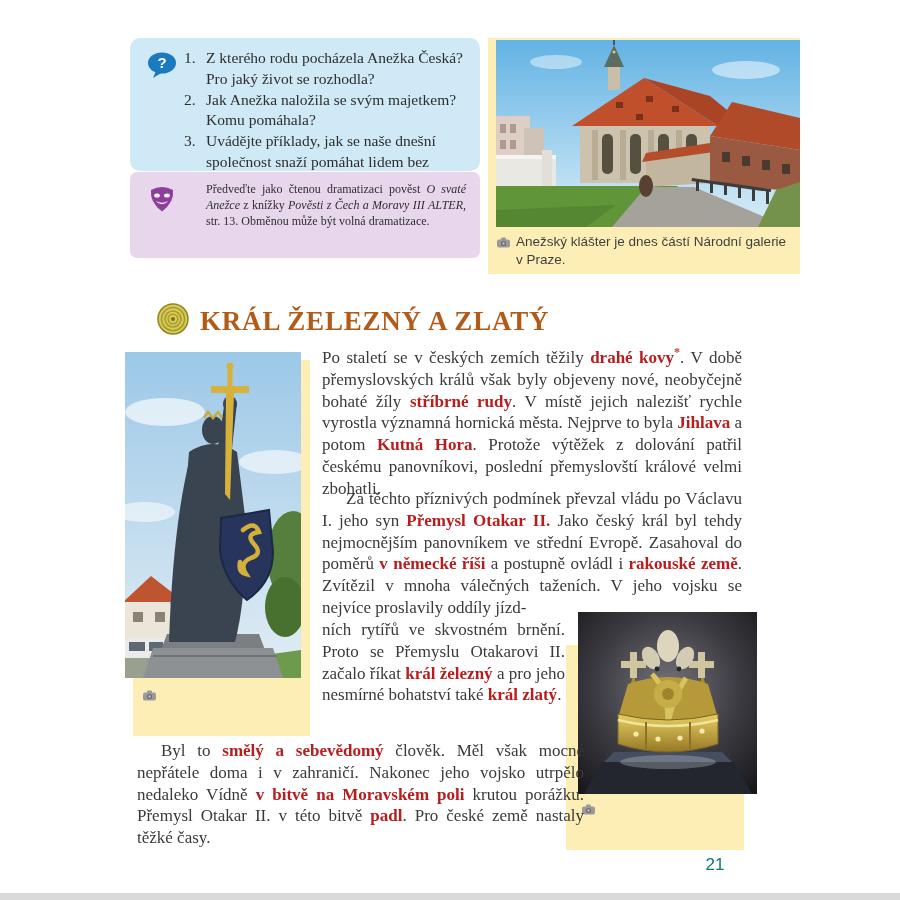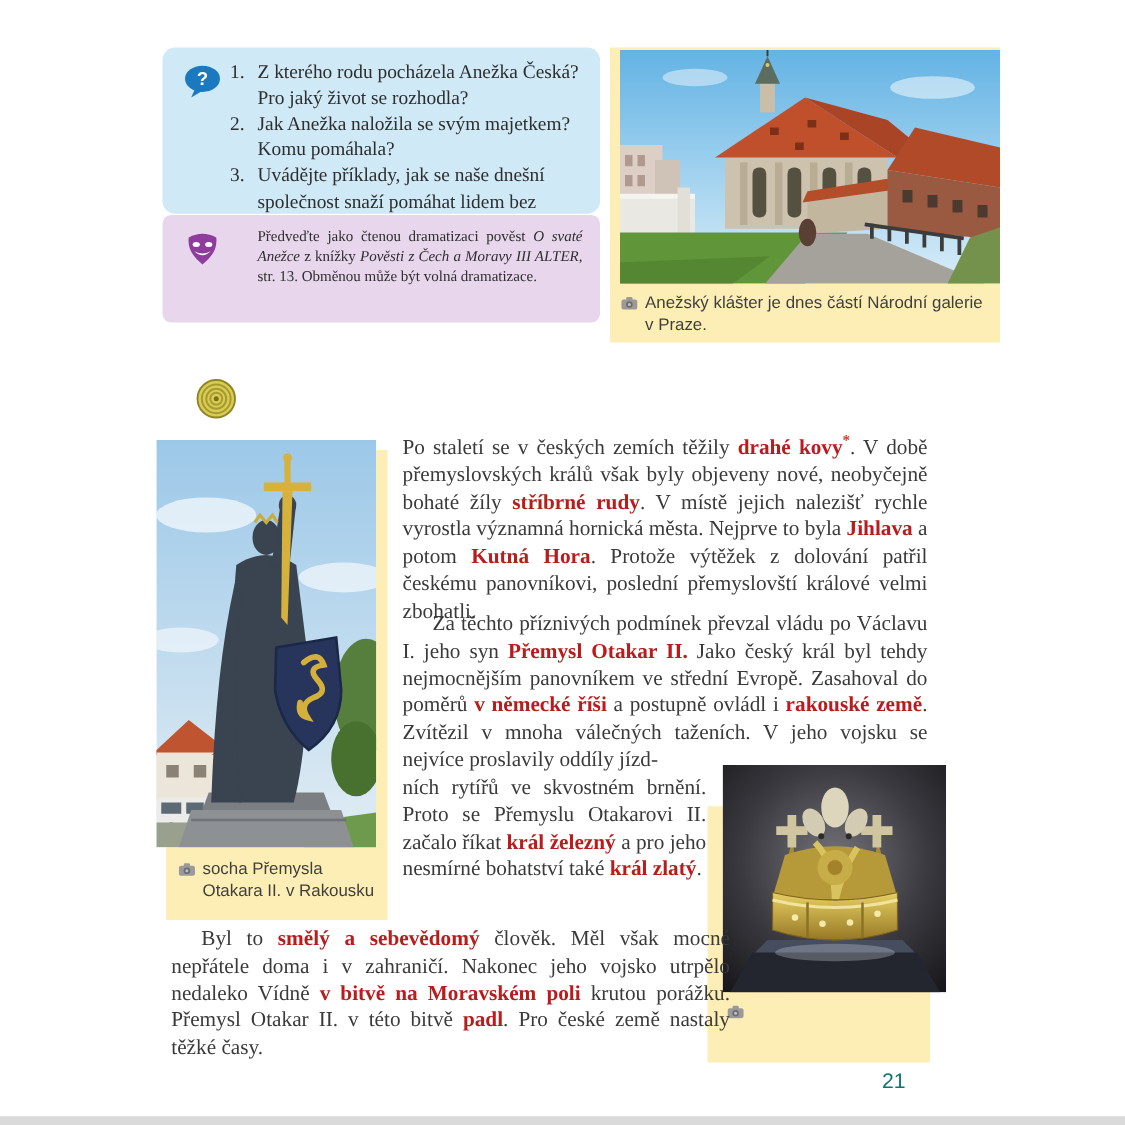--- a/index.html
+++ b/index.html
@@ -188,20 +188,21 @@
 <div class="heading">
   <span>
     <svg width="34" height="34" viewBox="0 0 34 34">
       <circle cx="17" cy="17" r="15" fill="#d9cb54" stroke="#8f8426" stroke-width="1.5"></circle>
       <circle cx="17" cy="17" r="11.5" fill="none" stroke="#a69b30" stroke-width="1.6"></circle>
       <circle cx="17" cy="17" r="8" fill="none" stroke="#a69b30" stroke-width="1.6"></circle>
       <circle cx="17" cy="17" r="4.8" fill="none" stroke="#a69b30" stroke-width="1.6"></circle>
       <circle cx="17" cy="17" r="2" fill="#7a6f1e"></circle>
     </svg>
   </span>
+  <span class="heading-title">KRÁL ŽELEZNÝ A ZLATÝ</span>
 </div>
 
 <div class="photo-card card-statue"></div>
 <div class="photo photo-statue">
   <svg width="176" height="326" viewBox="0 0 176 326">
     <defs>
       <linearGradient id="skyS" x1="0" y1="0" x2="0" y2="1">
         <stop offset="0" stop-color="#9cc8e8"></stop>
           <stop offset="1" stop-color="#e2edf4"></stop>
       </linearGradient>
@@ -256,21 +257,20 @@
 </div>
 <div class="caption caption-statue">
   <span class="cam">
     <svg width="13" height="11" viewBox="0 0 13 11">
       <rect x="0" y="2.5" width="13" height="8" rx="2" fill="#9a9a9a"></rect>
       <rect x="4" y="0.5" width="5" height="3" rx="1" fill="#9a9a9a"></rect>
       <circle cx="6.5" cy="6.5" r="2.6" fill="#6d6d6d"></circle>
       <circle cx="6.5" cy="6.5" r="1.2" fill="#c2c2c2"></circle>
     </svg>
   </span>
-  <span>socha Přemysla Otakara II. v Rakousku</span>
 </div>
 
 <div class="photo-card card-crown"></div>
 <div class="photo photo-crown">
   <svg width="179" height="182" viewBox="0 0 179 182">
     <defs>
       <radialGradient id="crownBg" cx="0.5" cy="0.42" r="0.75">
         <stop offset="0" stop-color="#74737a"></stop>
           <stop offset="0.55" stop-color="#3a3a40"></stop>
         <stop offset="1" stop-color="#17171b"></stop>

